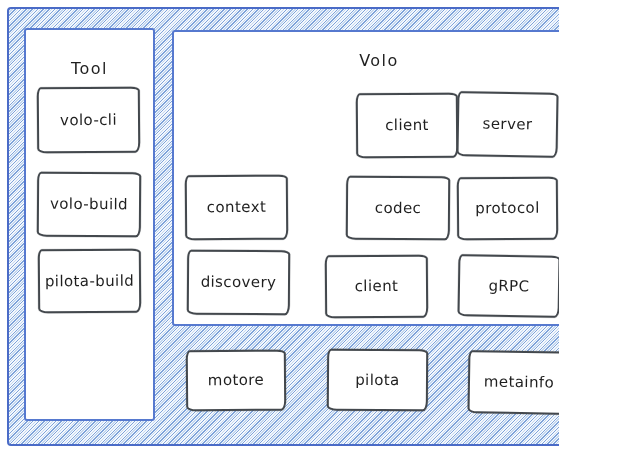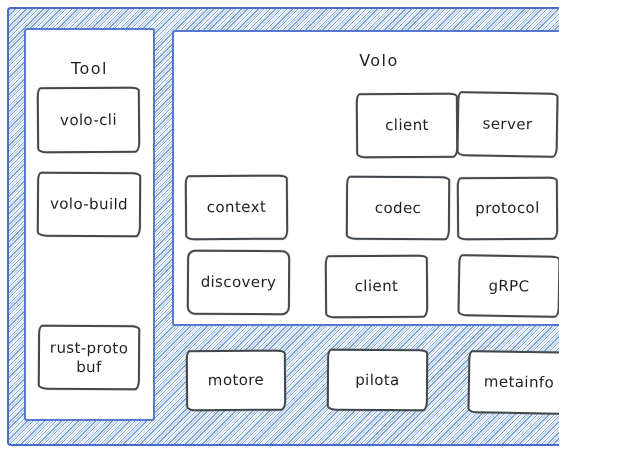--- a/index.html
+++ b/index.html
@@ -50,22 +50,22 @@
 
   <section class="panel" style="left:24px;top:28px;width:131px;height:393px;">
     <div class="panel-title" style="top:29px;">Tool</div>
 
     <div class="node tilt-b" style="left:11px;top:142px;width:104px;height:65px;">
       <span class="node-label">volo-build</span>
     </div>
     <div class="node tilt-a" style="left:11px;top:57px;width:103px;height:66px;">
       <span class="node-label">volo-cli</span>
     </div>
-    <div class="node tilt-b" style="left:12px;top:295px;width:102px;height:65px;">
-      <span class="node-label" style="max-width:80px;word-break:break-all;">rust-protobuf</span>
+    <div class="node tilt-a" style="left:12px;top:219px;width:103px;height:64px;">
+      <span class="node-label">pilota-build</span>
     </div>
   </section>
 
   <section class="panel" style="left:172px;top:30px;width:414px;height:296px;">
     <div class="panel-title" style="top:19px;">Volo</div>
 
     <div class="node tilt-a" style="left:154px;top:61px;width:102px;height:65px;margin-left:28px;">
       <span class="node-label">client</span>
     </div>
     <div class="node tilt-c" style="left:283px;top:60px;width:101px;height:65px;">
@@ -75,21 +75,21 @@
     <div class="node tilt-a" style="left:11px;top:143px;width:103px;height:65px;">
       <span class="node-label">context</span>
     </div>
     <div class="node tilt-b" style="left:154px;top:144px;width:104px;height:64px;margin-left:18px;">
       <span class="node-label">codec</span>
     </div>
     <div class="node tilt-a" style="left:283px;top:145px;width:101px;height:63px;text-align:center;">
       <span class="node-label">protocol</span>
     </div>
 
-    <div class="node tilt-b" style="left:13px;top:218px;width:103px;height:65px;border-radius:8px;">
+    <div class="node tilt-b" style="left:13px;top:218px;width:103px;height:65px;">
       <span class="node-label">discovery</span>
     </div>
     <div class="node tilt-a" style="left:151px;top:223px;width:103px;height:63px;">
       <span class="node-label">client</span>
     </div>
     <div class="node tilt-c" style="left:284px;top:223px;width:102px;height:62px;">
       <span class="node-label">gRPC</span>
     </div>
   </section>
 

